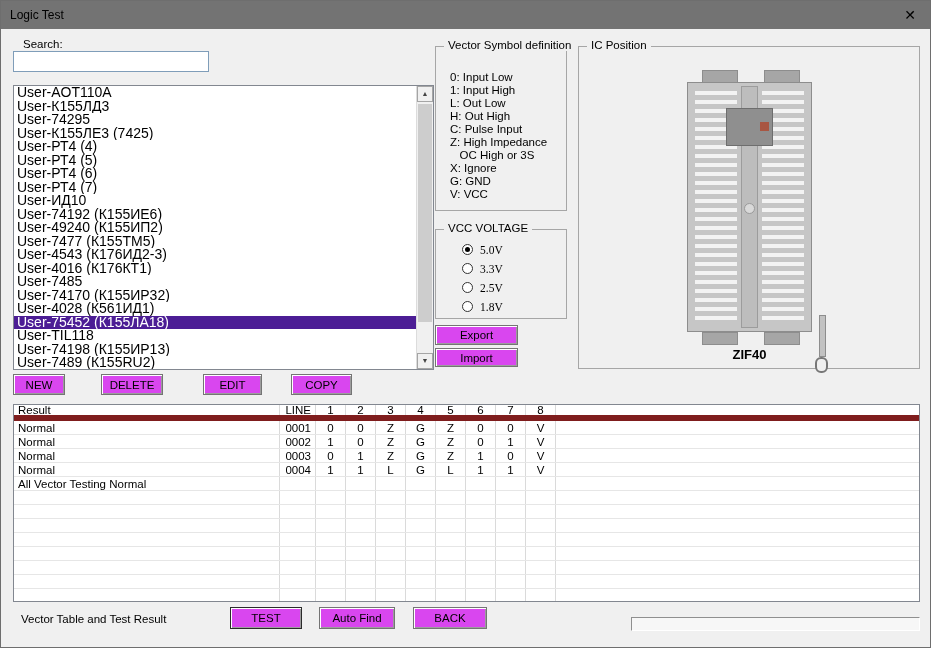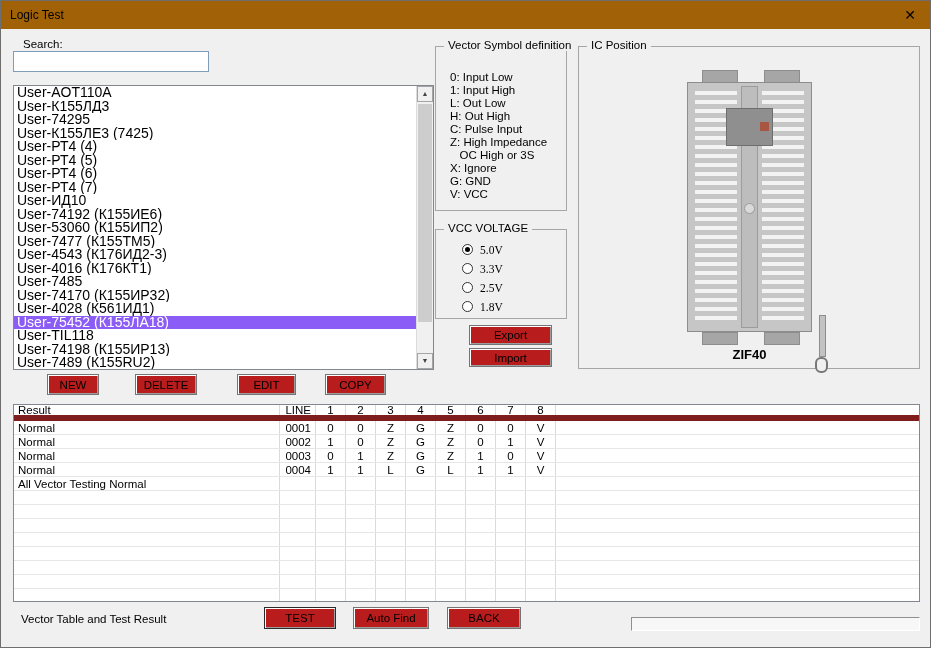--- a/index.html
+++ b/index.html
@@ -1,41 +1,41 @@
 <!DOCTYPE html>
 <html><head>
 <meta charset="utf-8">
 <style>
   * { margin:0; padding:0; box-sizing:border-box; }
   html,body { width:931px; height:648px; }
   body { font-family:"Liberation Sans", sans-serif; background:#c8c8c8; }
   .window { position:relative; width:931px; height:648px; background:#f0f0f0; border:1px solid #6e6e6e; overflow:hidden; }
 
   
-  .titlebar { position:absolute; left:0; top:0; right:0; height:28px; background:#a16207; }
+  .titlebar { position:absolute; left:0; top:0; right:0; height:28px; background:#737373; }
   .title-text { position:absolute; left:9px; top:7px; font-size:12px; color:#000; }
   .close-btn { position:absolute; right:6px; top:4px; width:28px; height:20px; text-align:center; font-size:14px; line-height:20px; cursor:pointer; color:#000; }
 
   .label { position:absolute; font-size:11.5px; color:#000; white-space:nowrap; }
 
   .search-input { position:absolute; left:12px; top:50px; width:196px; height:21px; border:1px solid #7f9db9; background:#fff; font:11.5px "Liberation Sans", sans-serif; padding:0 4px; }
 
   
   .listbox { position:absolute; left:12px; top:84px; width:421px; height:285px; background:#fff; border:1px solid #828790; overflow:hidden; }
   .list-inner { position:absolute; left:0; top:0; right:17px; bottom:0; overflow:hidden; }
   .list-item { height:13.5px; line-height:13.5px; font-size:14px; padding-left:3px; white-space:nowrap; overflow:hidden; }
-  .list-item.selected { background:#8b5cf6; color:#fff; }
+  .list-item.selected { background:#4c1d95; color:#fff; }
   .vscroll { position:absolute; top:0; right:0; bottom:0; width:17px; background:#f0f0f0; border-left:1px solid #dcdcdc; }
   .scroll-arrow { position:absolute; left:0; width:16px; height:16px; background:#f0f0f0; border:1px solid #a5a5a5; font-size:7px; line-height:14px; text-align:center; color:#444; cursor:pointer; }
   .scroll-arrow.up { top:0; }
   .scroll-arrow.down { bottom:0; }
   .scroll-thumb { position:absolute; left:1px; width:14px; top:18px; height:218px; background:#cdcdcd; cursor:pointer; }
 
   
-  .btn { position:absolute; background:#b91c1c; border:1px solid #747474; box-shadow:inset 1px 1px 0 #ffffff, inset -1px -1px 0 #9d9d9d; font:11.5px "Liberation Sans", sans-serif; display:flex; align-items:center; justify-content:center; cursor:pointer; color:#000;margin-left:34px; }
+  .btn { position:absolute; background:#d946ef; border:1px solid #747474; box-shadow:inset 1px 1px 0 #ffffff, inset -1px -1px 0 #9d9d9d; font:11.5px "Liberation Sans", sans-serif; display:flex; align-items:center; justify-content:center; cursor:pointer; color:#000; }
   .btn.default { border:1px solid #2b2b2b; }
 
   
   .group { position:absolute; border:1px solid #a6a6a6; }
   .group-label { position:absolute; top:-8px; left:8px; background:#f0f0f0; padding:0 4px; font-size:11.5px; white-space:nowrap; }
 
   .vs-lines { position:absolute; left:14px; top:24px; }
   .vs-line { font-size:11.5px; line-height:13px; white-space:pre; }
 
   .vcc-options { position:absolute; left:26px; top:10px; }
@@ -88,21 +88,21 @@
         <div class="list-item">User-AOT110A</div>
         <div class="list-item">User-К155ЛД3</div>
         <div class="list-item">User-74295</div>
         <div class="list-item">User-К155ЛЕ3 (7425)</div>
         <div class="list-item">User-РТ4 (4)</div>
         <div class="list-item">User-РТ4 (5)</div>
         <div class="list-item">User-РТ4 (6)</div>
         <div class="list-item">User-РТ4 (7)</div>
         <div class="list-item">User-ИД10</div>
         <div class="list-item">User-74192 (К155ИЕ6)</div>
-        <div class="list-item">User-53060 (К155ИП2)</div>
+        <div class="list-item">User-49240 (К155ИП2)</div>
         <div class="list-item">User-7477 (К155ТМ5)</div>
         <div class="list-item">User-4543 (К176ИД2-3)</div>
         <div class="list-item">User-4016 (К176КТ1)</div>
         <div class="list-item">User-7485</div>
         <div class="list-item">User-74170 (К155ИР32)</div>
         <div class="list-item">User-4028 (К561ИД1)</div>
         <div class="list-item selected">User-75452 (К155ЛА18)</div>
         <div class="list-item">User-TIL118</div>
         <div class="list-item">User-74198 (К155ИР13)</div>
         <div class="list-item">User-7489 (К155RU2)</div>

